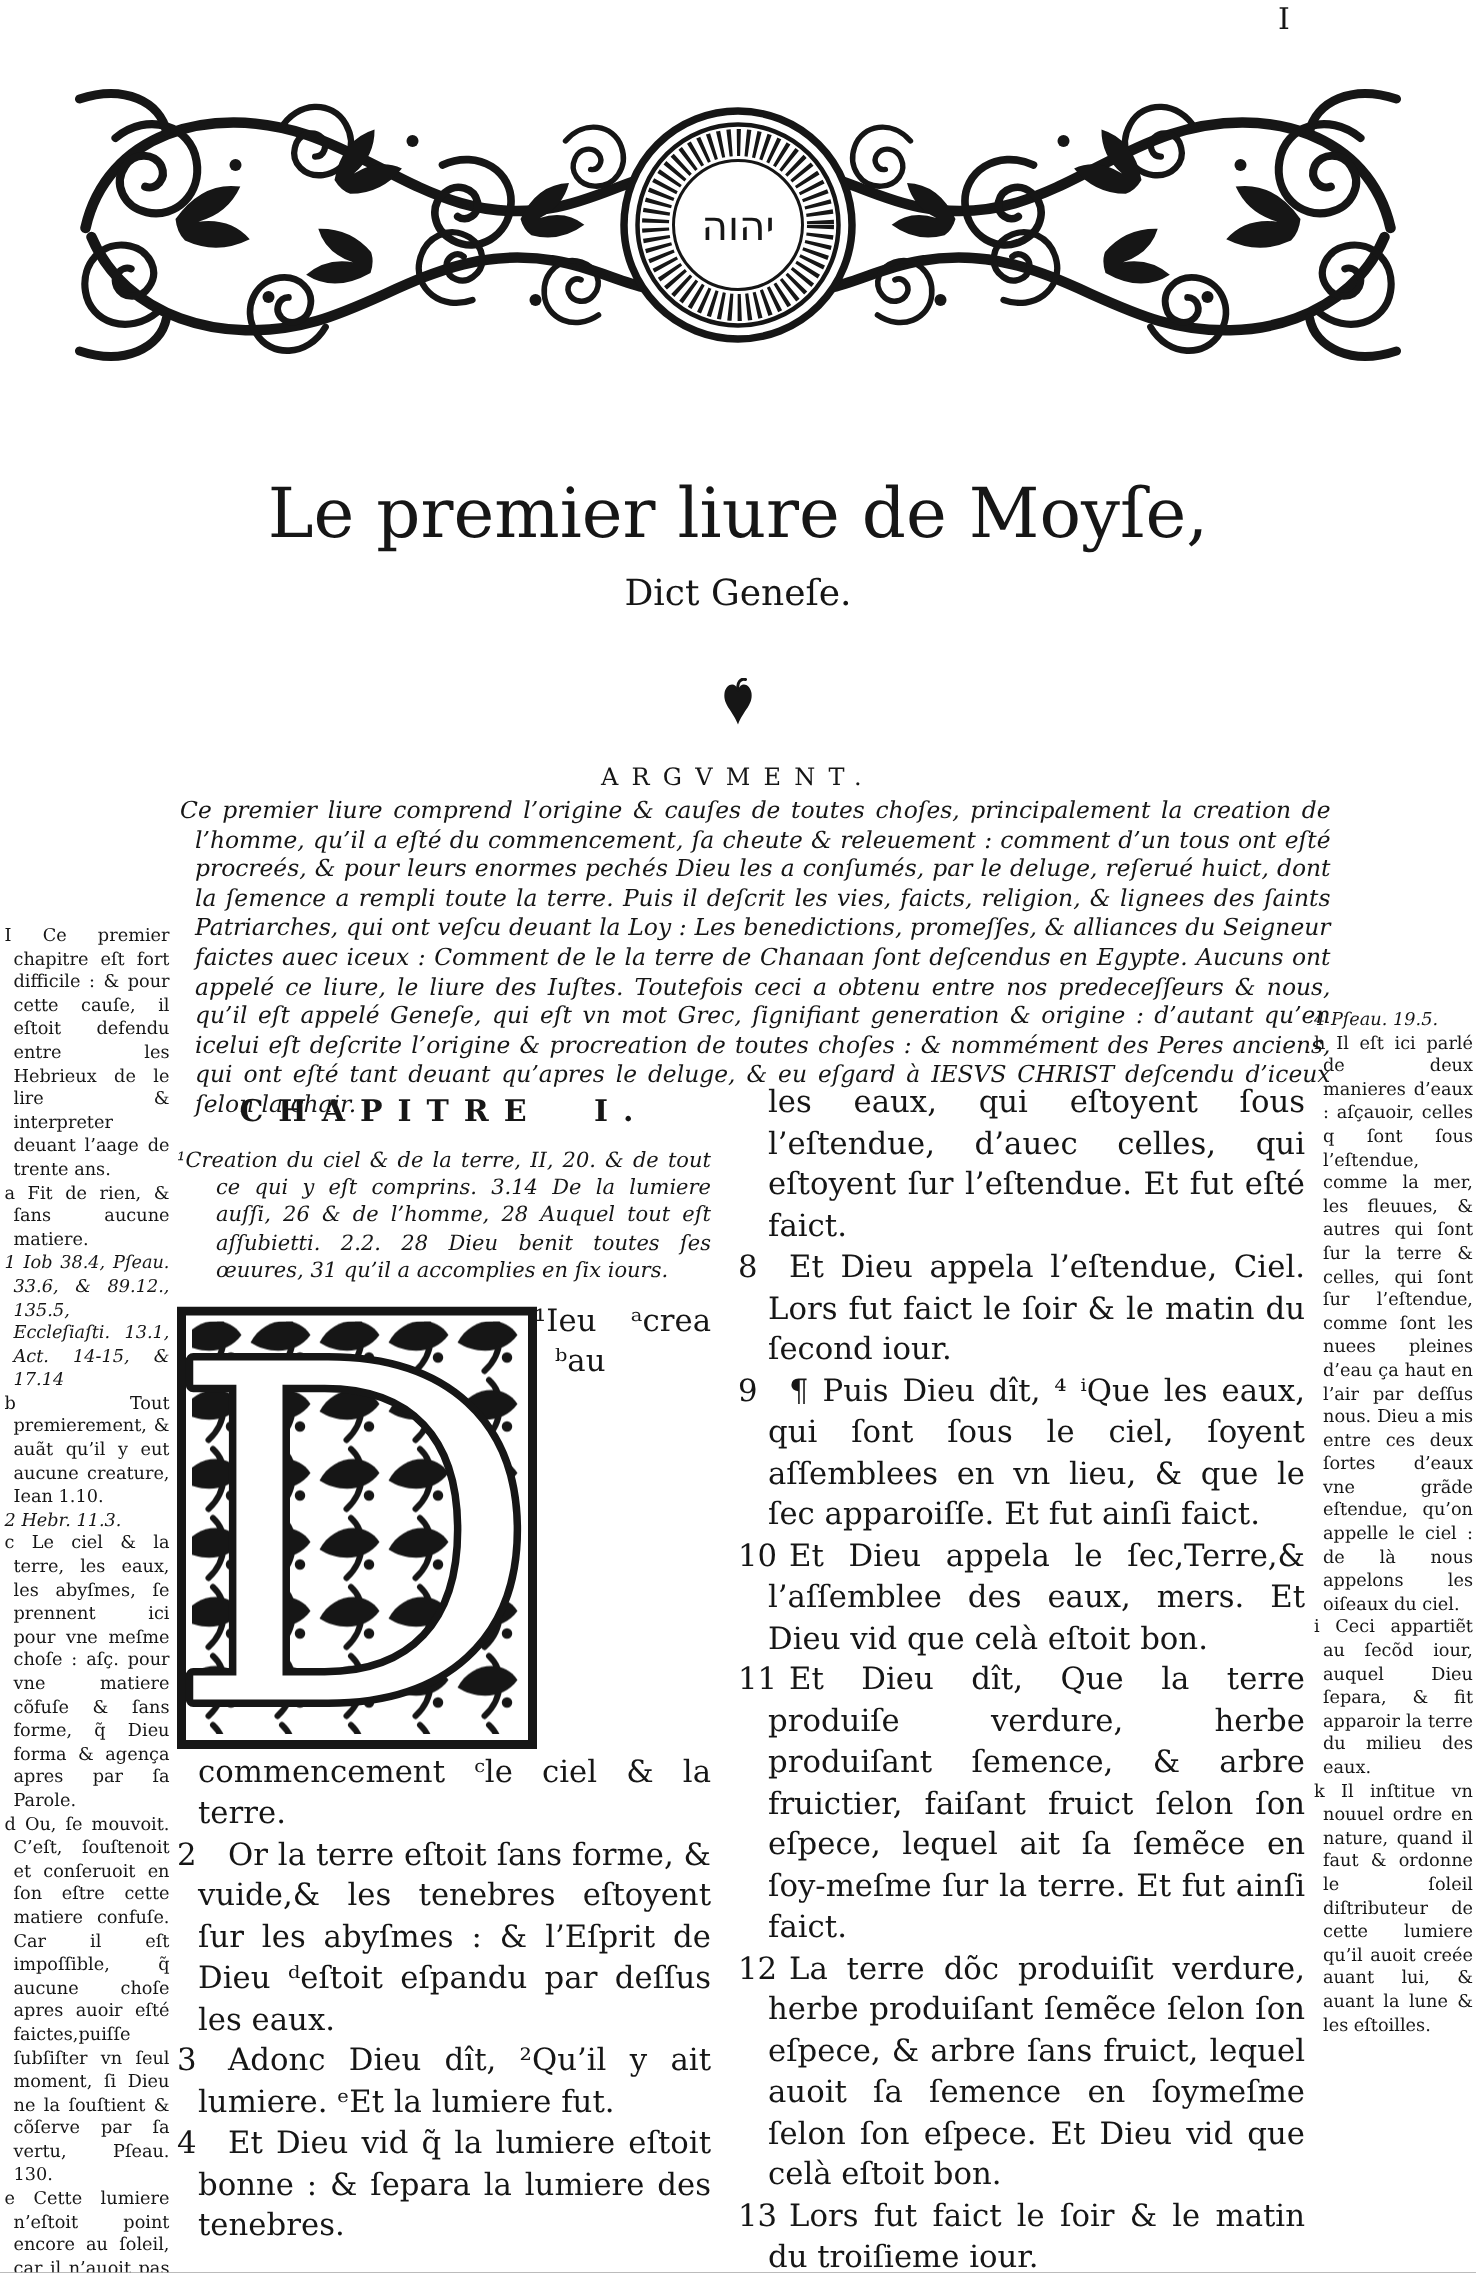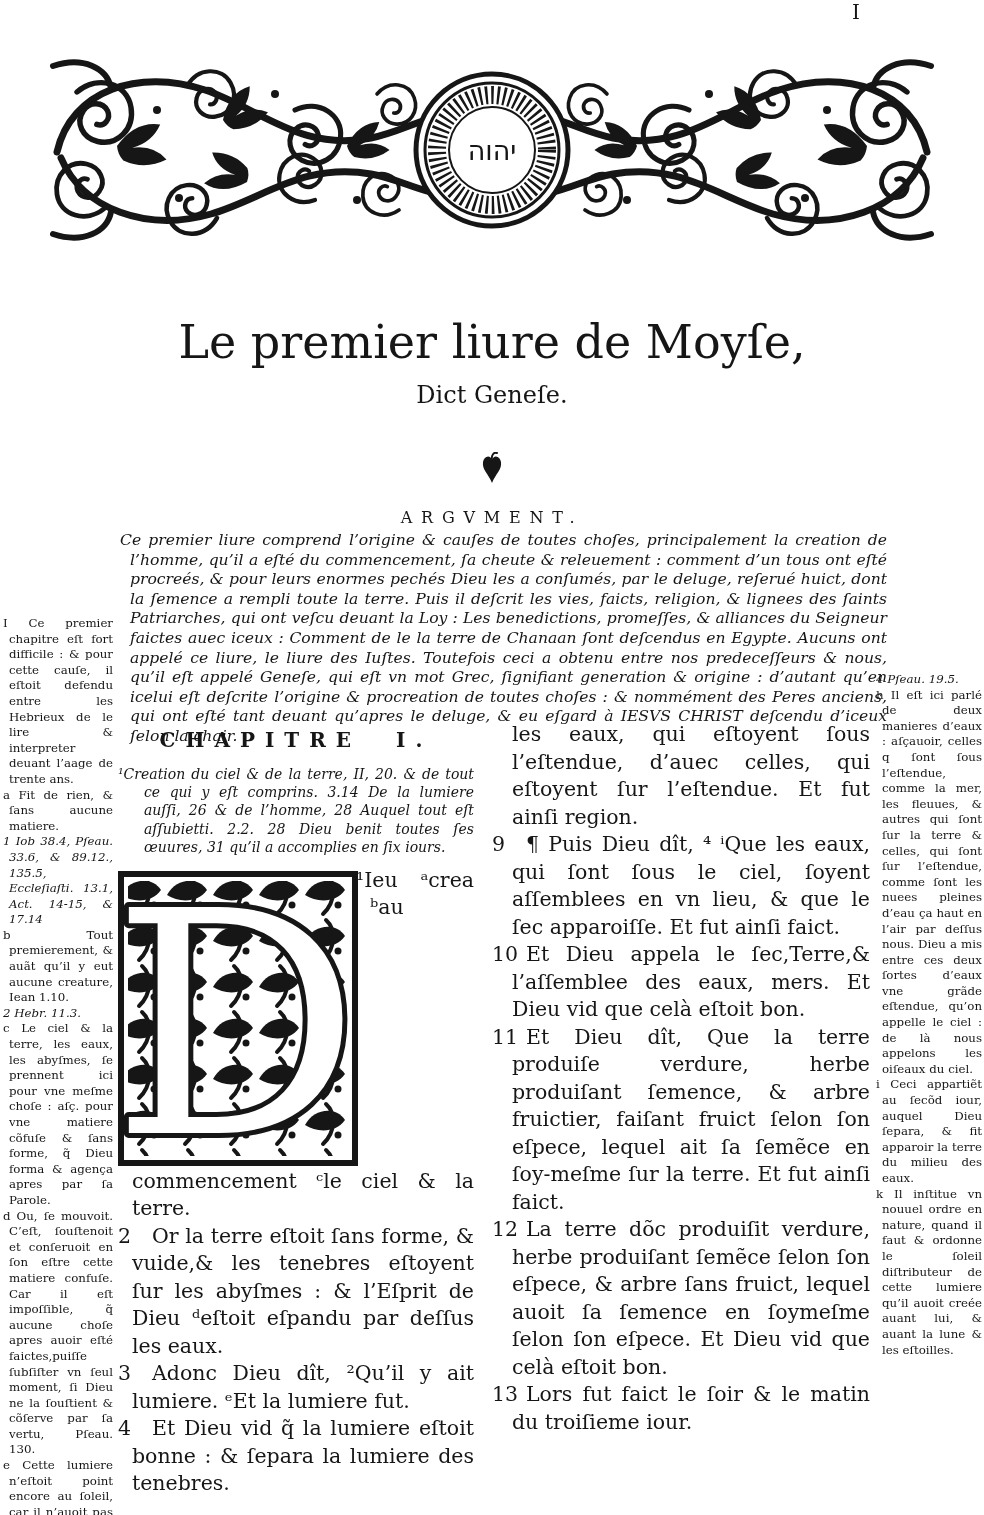--- a/index.html
+++ b/index.html
@@ -147,21 +147,22 @@
     </div>
 
     <p class="verse"><span>¹Ieu ᵃcrea ᵇau commence­ment ᶜle ciel &amp; la terre.</span></p>
     <p class="verse"><span class="vnum">2</span><span>Or la terre eſtoit ſans forme, &amp; vuide,&amp; les tenebres eſtoyent ſur les abyſmes : &amp; l’Eſprit de Dieu ᵈeſtoit eſpandu par deſſus les eaux.</span></p>
     <p class="verse"><span class="vnum">3</span><span>Adonc Dieu dît, ²Qu’il y ait lumiere. ᵉEt la lumiere fut.</span></p>
     <p class="verse"><span class="vnum">4</span><span>Et Dieu vid q̃ la lumiere eſtoit bonne : &amp; ſepara la lumiere des tenebres.</span></p>
 
   </div>
 
   <div class="abs col col2">
-    <p class="vcont">les eaux, qui eſtoyent ſous l’eſtendue, d’auec celles, qui eſtoyent ſur l’eſtendue. Et fut ainſi region.</p>
+    <p class="vcont">les eaux, qui eſtoyent ſous l’eſtendue, d’auec celles, qui eſtoyent ſur l’eſtendue. Et fut eſté faict.</p>
+    <p class="verse"><span class="vnum">8</span><span>Et Dieu appela l’eſtendue, Ciel. Lors fut faict le ſoir &amp; le matin du ſecond iour.</span></p>
     <p class="verse"><span class="vnum">9</span><span>¶ Puis Dieu dît, ⁴ ⁱQue les eaux, qui ſont ſous le ciel, ſoyent aſſemblees en vn lieu, &amp; que le ſec apparoiſſe. Et fut ainſi faict.</span></p>
     <p class="verse"><span class="vnum">10</span><span>Et Dieu appela le ſec,Terre,&amp; l’aſſemblee des eaux, mers. Et Dieu vid que celà eſtoit bon.</span></p>
     <p class="verse"><span class="vnum">11</span><span>Et Dieu dît, Que la terre produiſe verdure, herbe produiſant ſemence, &amp; arbre fruictier, faiſant fruict ſelon ſon eſpece, lequel ait ſa ſemẽce en ſoy-meſme ſur la terre. Et fut ainſi faict.</span></p>
     <p class="verse"><span class="vnum">12</span><span>La terre dõc produiſit verdure, herbe produiſant ſemẽce ſelon ſon eſpece, &amp; arbre ſans fruict, lequel auoit ſa ſemence en ſoymeſme ſelon ſon eſpece. Et Dieu vid que celà eſtoit bon.</span></p>
     <p class="verse"><span class="vnum">13</span><span>Lors fut faict le ſoir &amp; le matin du troiſieme iour.</span></p>
 
   </div>
 
 </div>
 

